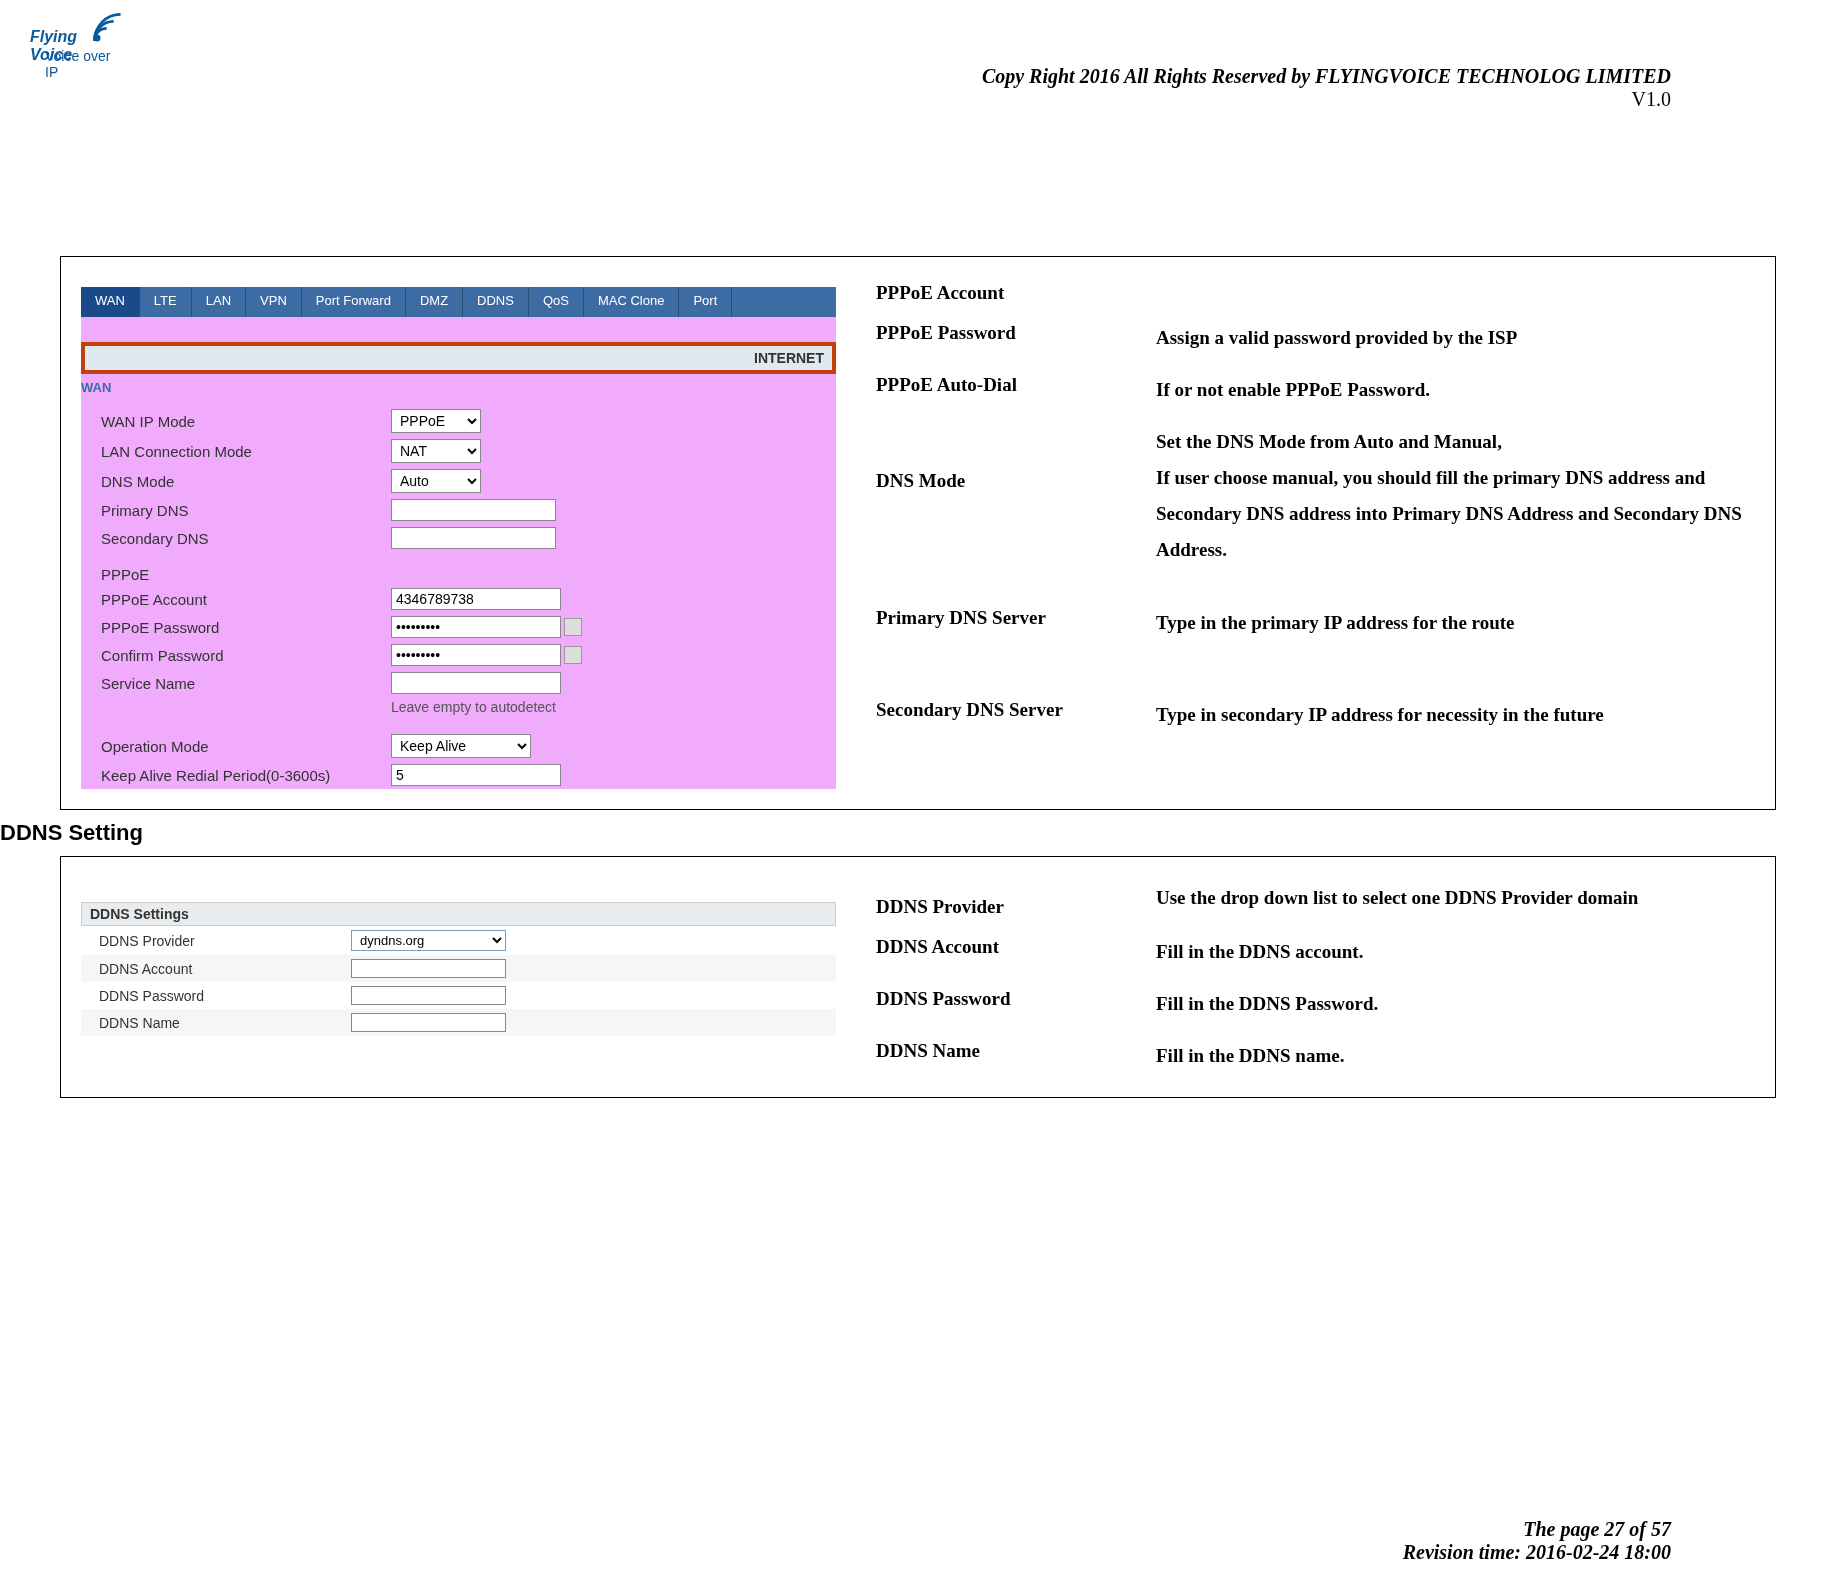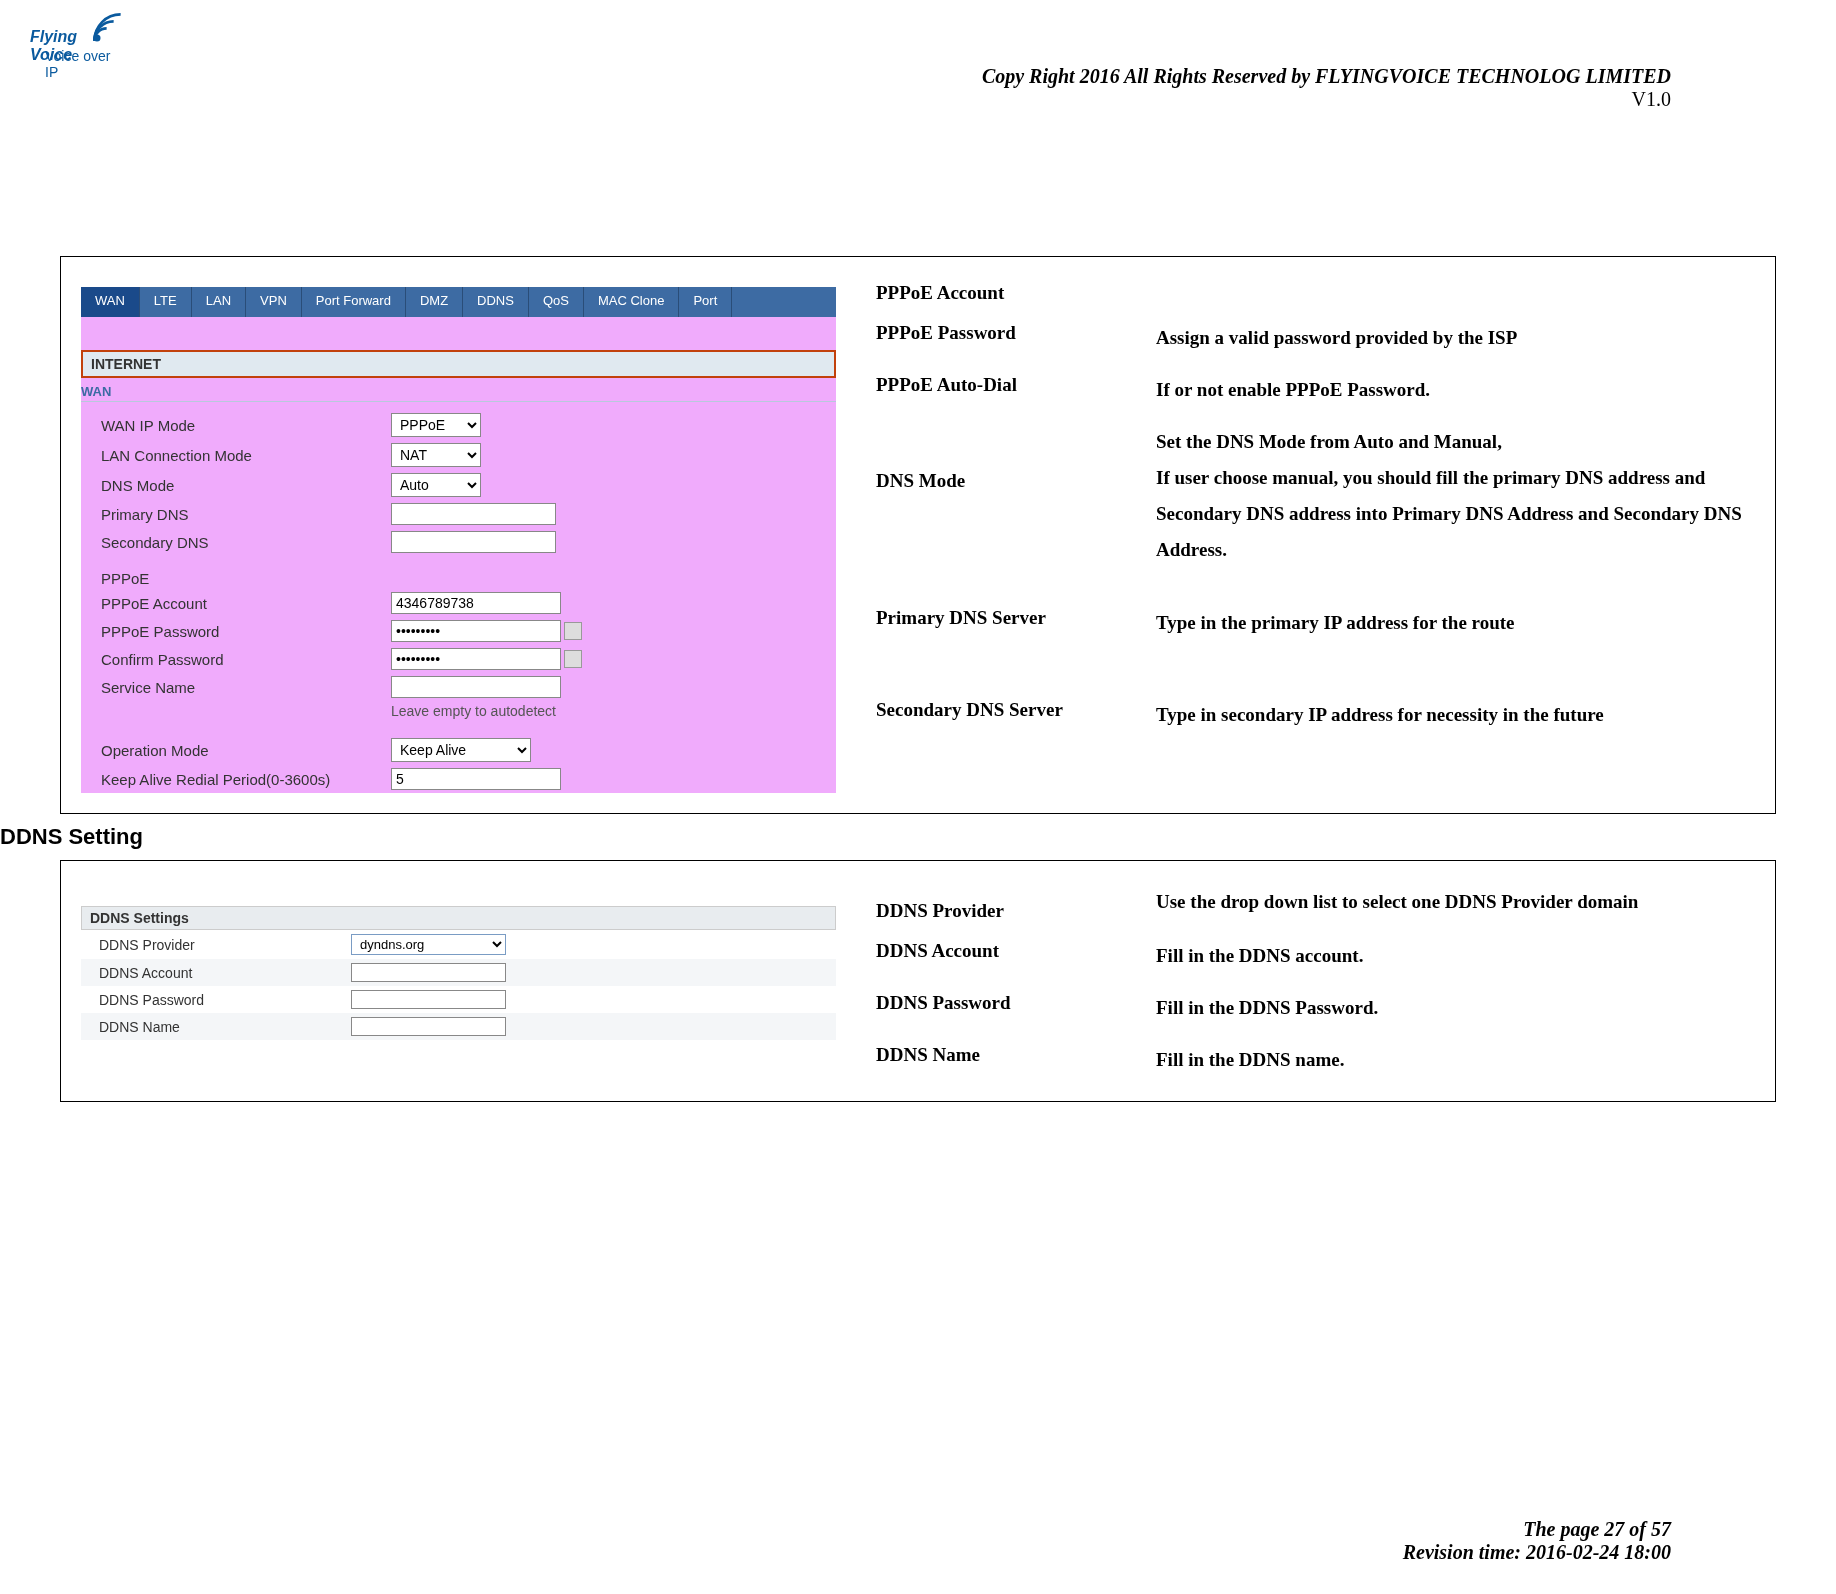--- a/index.html
+++ b/index.html
@@ -96,26 +96,27 @@
       color: #fff;
       font-size: 13px;
       border-right: 1px solid #2a4d78;
       white-space: nowrap;
     }
     .tab.active {
       background: #1a4a8a;
     }
     .section-title {
       background: #e0e9f0;
-      border: 2px solid #c2410c;
+      border: 4px solid #c2410c;
       padding: 4px 8px;
       font-weight: bold;
       font-size: 14px;
-      margin-top: 33px;
+      margin-top: 25px;
       color: #333;
+      text-align: right;
     }
     .subsection {
       color: #3d6ba3;
       font-weight: bold;
       font-size: 13px;
       padding: 6px 0 2px 0;
       border-bottom: 1px solid #b8c8dc;
       margin-bottom: 8px;
     }
     .form-row {

